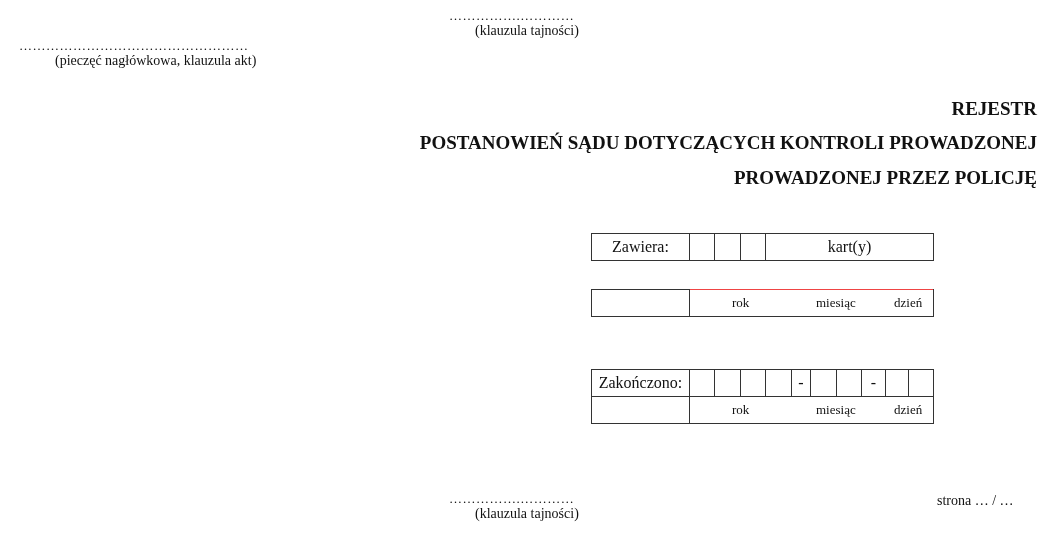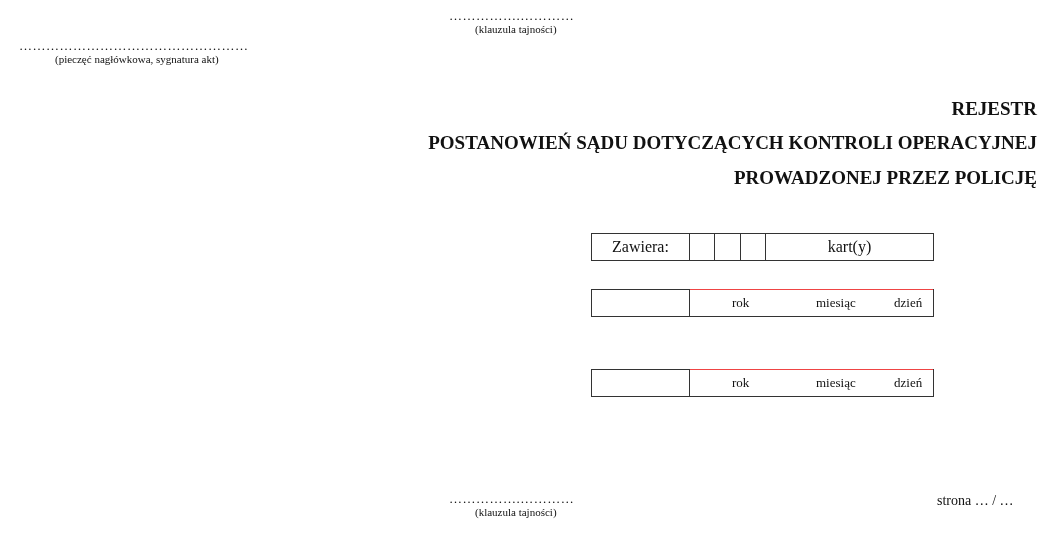--- a/index.html
+++ b/index.html
@@ -1,41 +1,41 @@
 <!DOCTYPE html>
 <html><head>
 <meta charset="utf-8">
 <style>
   html, body { margin:0; padding:0; background:#ffffff; }
   body { width:1057px; height:539px; position:relative; overflow:hidden;
          font-family:"Liberation Serif", "DejaVu Serif", serif; color:#111; }
   .abs { position:absolute; }
   .dots { font-size:13px; letter-spacing:0.5px; white-space:nowrap; }
-  .small { font-size:11px; white-space:nowrap; }
+  .small { font-size:14px; white-space:nowrap; }
   .title { position:absolute; left:0; width:1037px; text-align:right;
            font-weight:bold; font-size:19px; white-space:nowrap; }
   table.grid { position:absolute; border-collapse:collapse; table-layout:fixed; }
   table.grid td { border:1px solid #333; padding:0; height:26px; font-size:16px;
                   text-align:center; vertical-align:middle; overflow:hidden; white-space:nowrap; }
   table.grid td.lbl { font-size:16px; }
   table.grid td.sub { font-size:13px; border-top:1px solid #ef4444; }
   .sublabels { position:relative; height:26px; }
   .sublabels span { position:absolute; top:5px; font-size:13px; }
 </style>
 </head>
 <body>
 
 <div class="abs dots" style="left:449px; top:8px;">…………….…………</div>
 <div class="abs small" style="left:475px; top:23px;">(klauzula tajności)</div>
 
 <div class="abs dots" style="left:19px; top:38px;">……………………………………………</div>
-<div class="abs small" style="left:55px; top:53px;">(pieczęć nagłówkowa, sygnatura akt)</div>
+<div class="abs small" style="left:55px; top:53px;">(pieczęć nagłówkowa, klauzula akt)</div>
 
 <div class="title" style="top:98px;">REJESTR</div>
-<div class="title" style="top:132px;">POSTANOWIEŃ SĄDU DOTYCZĄCYCH KONTROLI OPERACYJNEJ</div>
+<div class="title" style="top:132px;">POSTANOWIEŃ SĄDU DOTYCZĄCYCH KONTROLI PROWADZONEJ</div>
 <div class="title" style="top:167px;">PROWADZONEJ PRZEZ POLICJĘ</div>
 
 <table class="grid" style="left:591px; top:233px; width:342px;">
   <colgroup>
       <col style="width:98px">
       <col style="width:25px">
       <col style="width:26px">
       <col style="width:25px">
       <col style="width:168px">
     </colgroup>
@@ -86,20 +86,33 @@
       <col style="width:25px">
       <col style="width:26px">
       <col style="width:19px">
       <col style="width:26px">
       <col style="width:25px">
       <col style="width:24px">
       <col style="width:23px">
       <col style="width:25px">
     </colgroup>
   <tbody>
+      <tr>
+    <td class="lbl">Zakończono:</td>
+    <td></td>
+    <td></td>
+    <td></td>
+    <td></td>
+    <td>-</td>
+    <td></td>
+    <td></td>
+    <td>-</td>
+    <td></td>
+    <td></td>
+  </tr>
   <tr>
     <td></td>
     <td colspan="10" class="sub">
       <div class="sublabels">
         <span style="left:42px;">rok</span>
         <span style="left:126px;">miesiąc</span>
         <span style="left:204px;">dzień</span>
       </div>
     </td>
   </tr>

